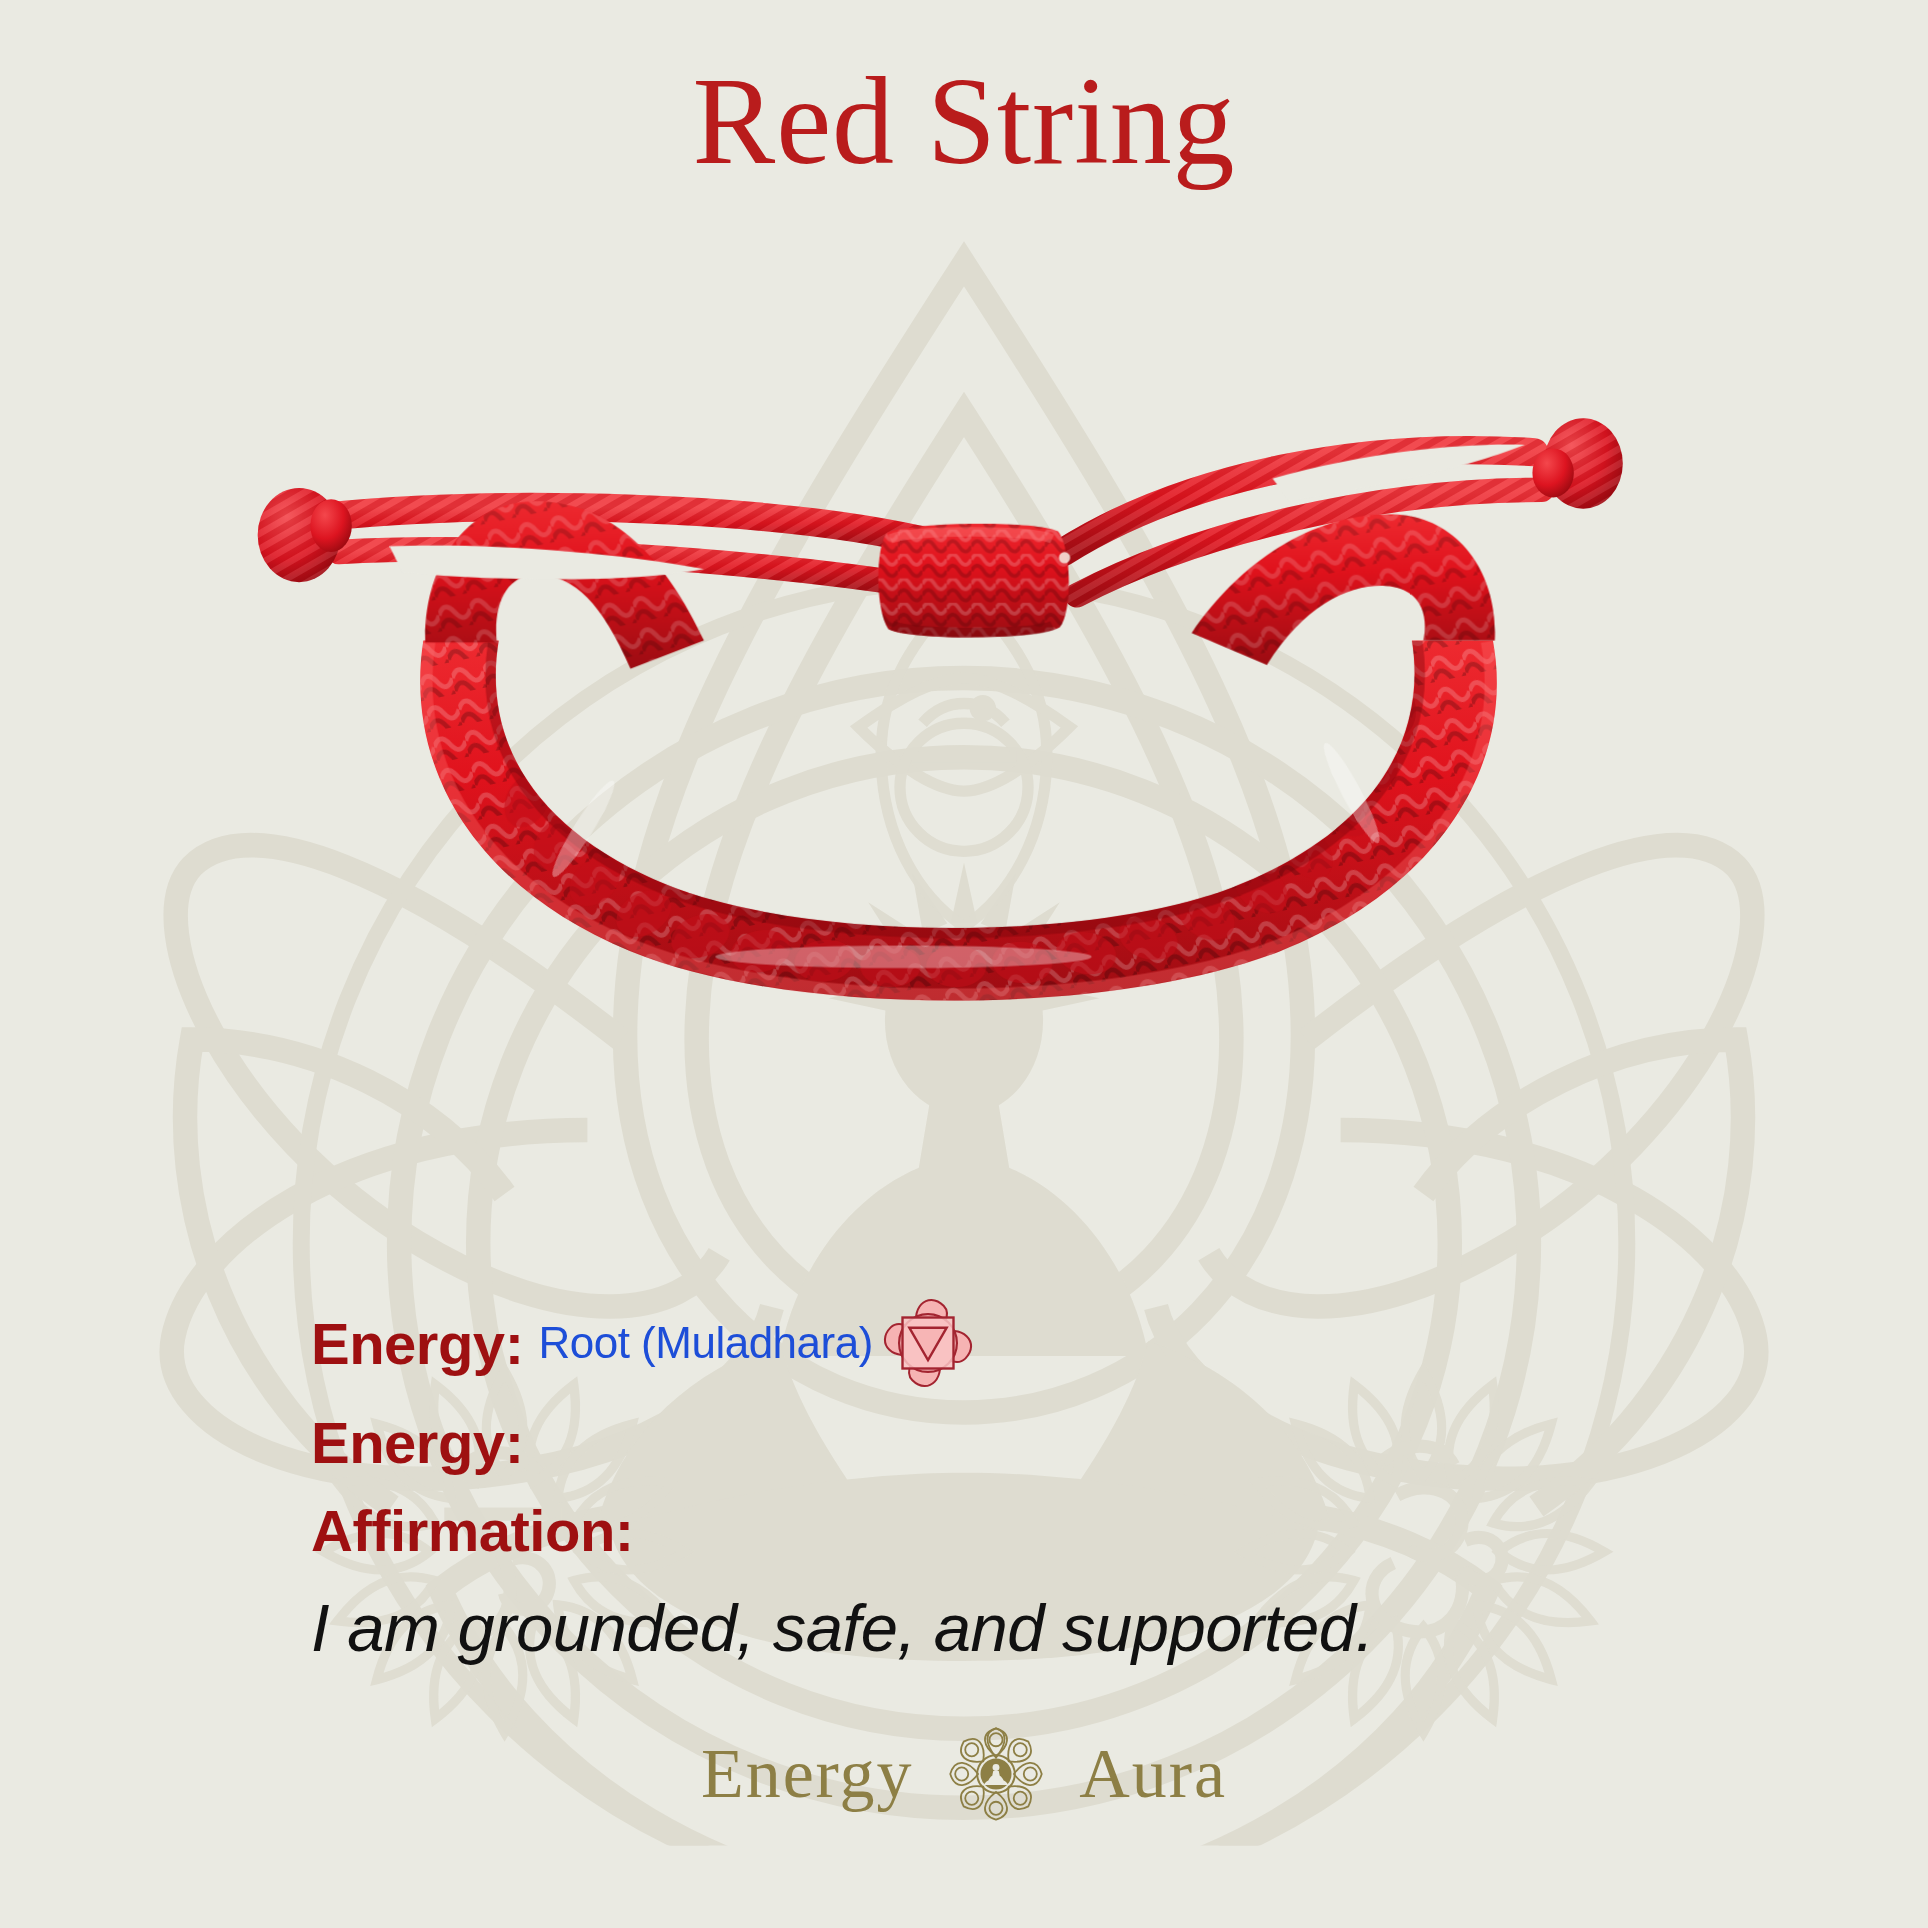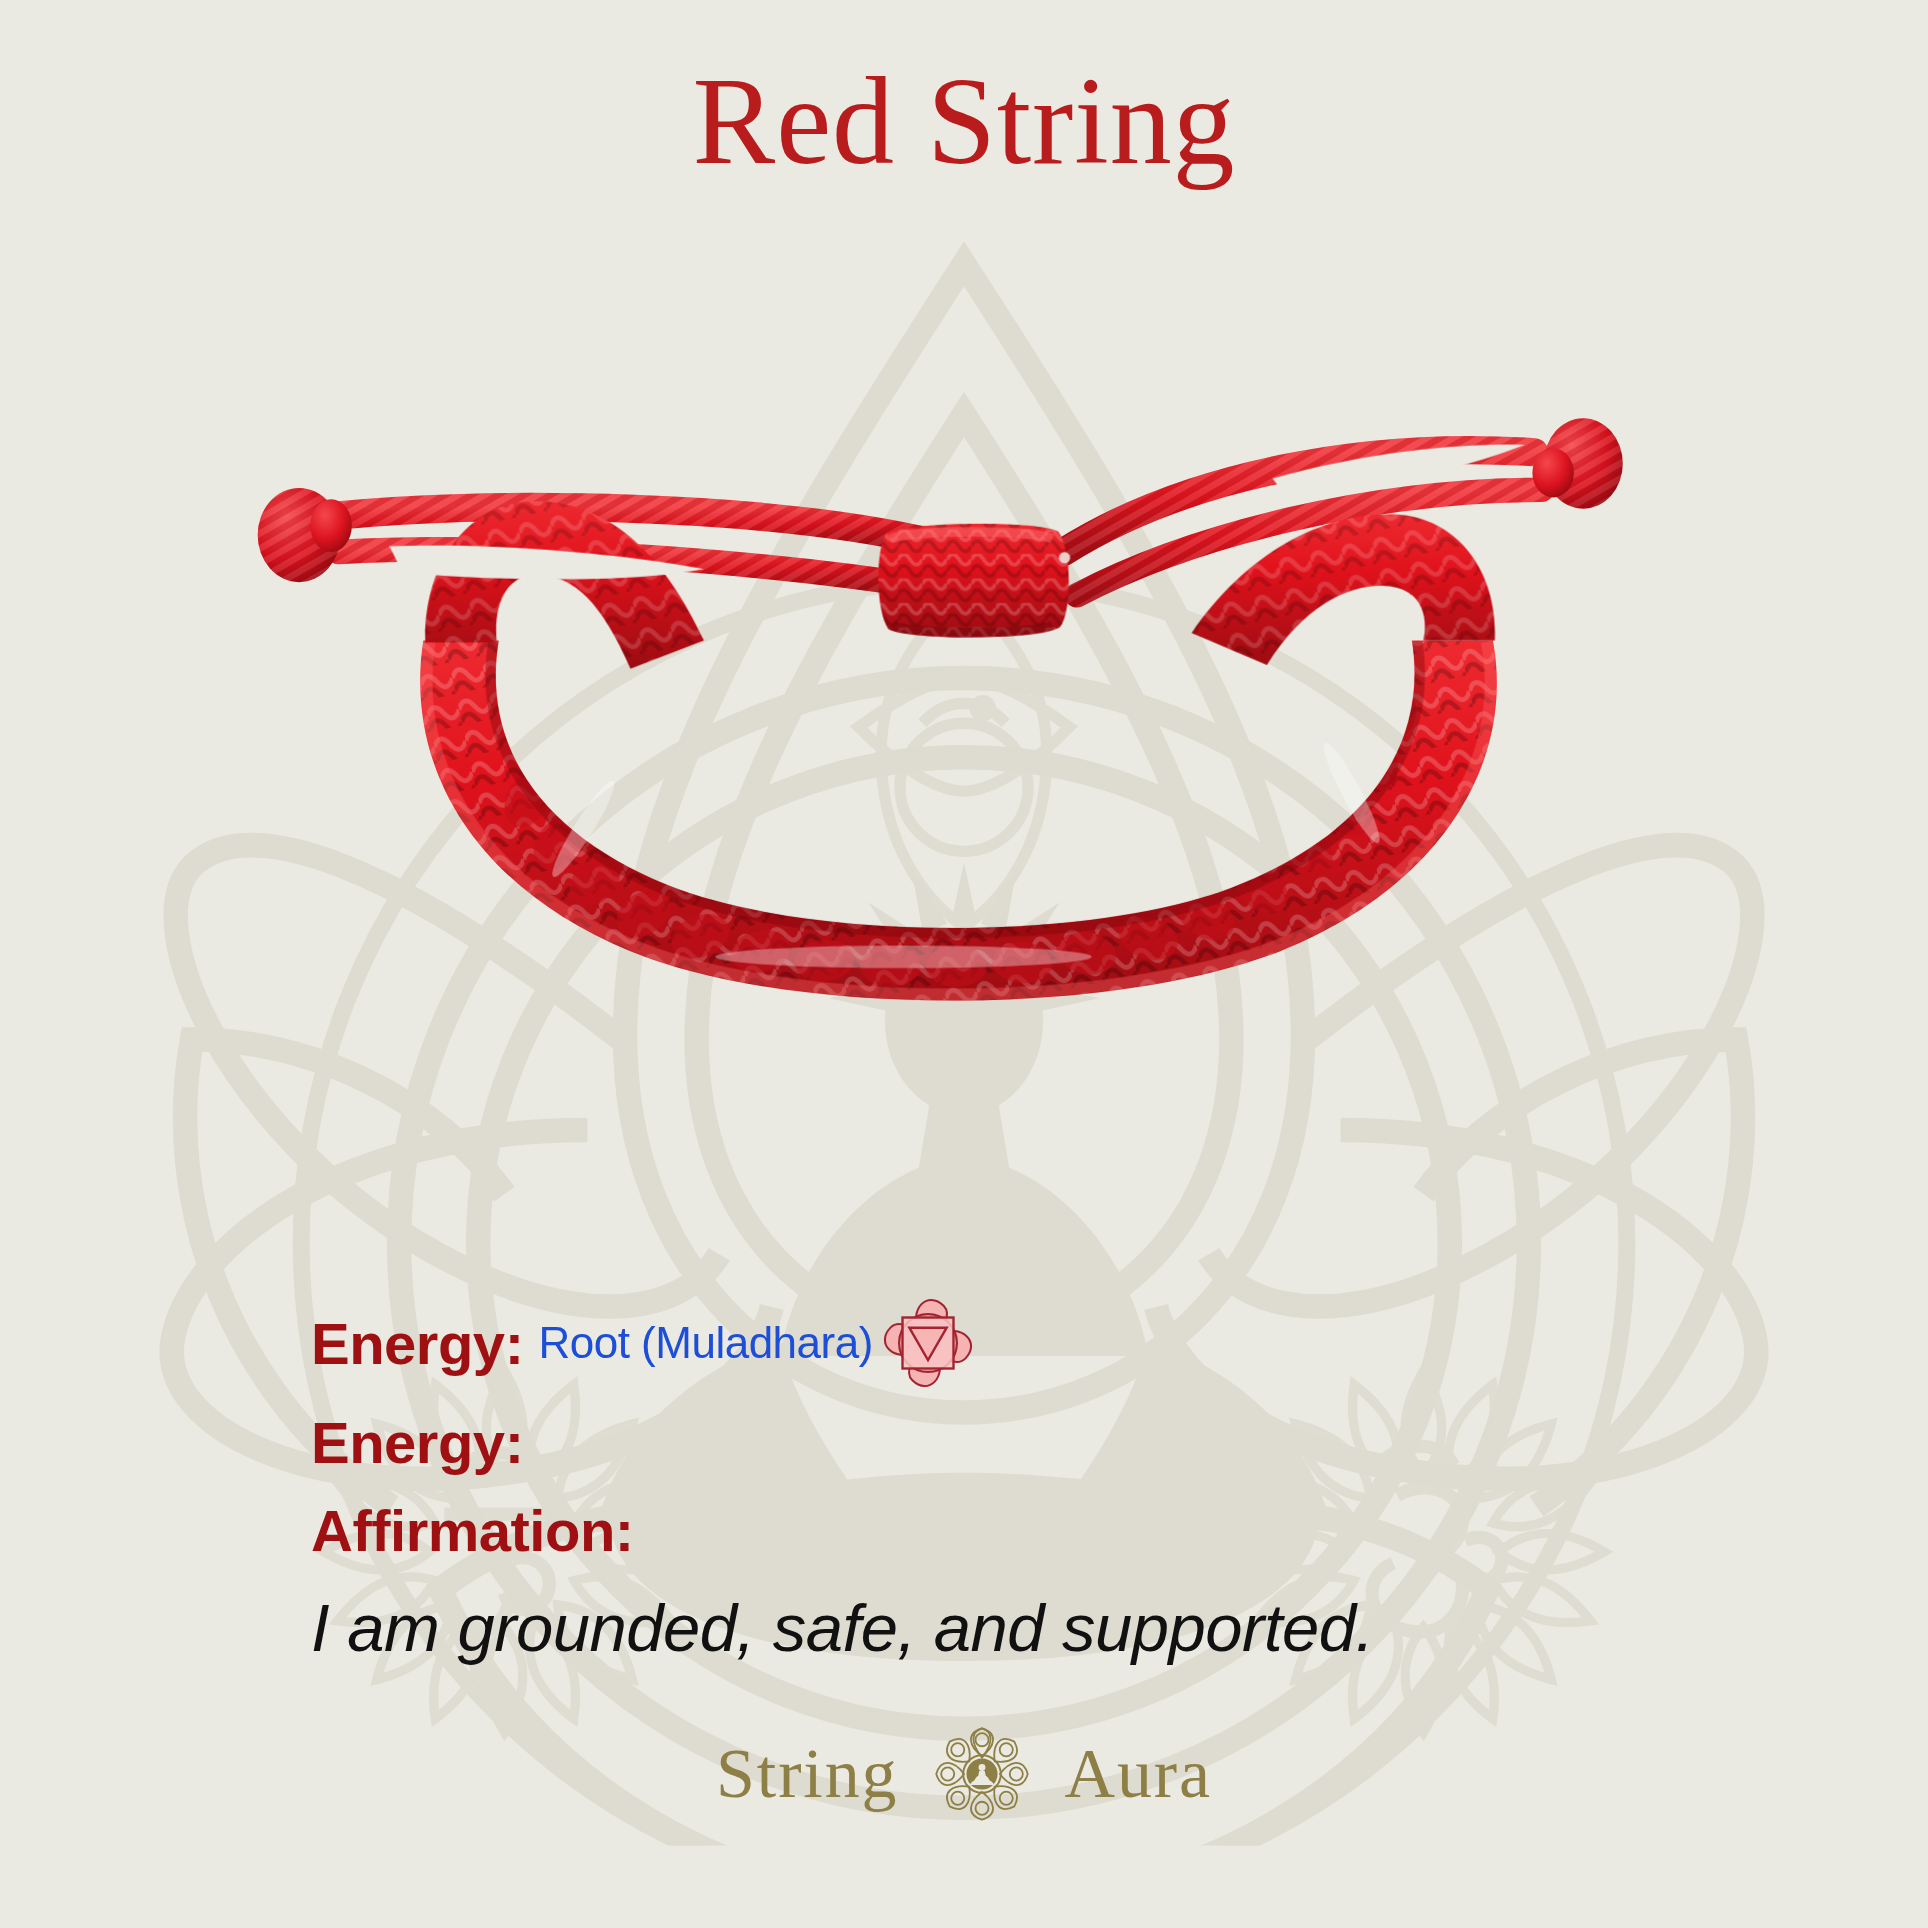--- a/index.html
+++ b/index.html
@@ -514,21 +514,21 @@
 
     <div class="line line-energy">
       <span class="lbl">Energy:</span>
     </div>
 
     <div class="affirm-label">Affirmation:</div>
     <div class="affirm-text">I am grounded, safe, and supported.</div>
   </div>
 
   <div class="footer">
-    <span class="brand-word">String</span>
+    <span class="brand-word">Energy</span>
 
     <svg class="brand-mark" viewBox="0 0 120 120" xmlns="http://www.w3.org/2000/svg">
       <g transform="translate(60,60)">
 
         <g>
           <g>
             <g fill="none" stroke="#8d7f45" stroke-width="2.2">
               <path d="M0,-20 C14,-38 14,-52 0,-56 C-14,-52 -14,-38 0,-20 Z" transform="translate(0,0)"></path>
             </g>
           </g>

